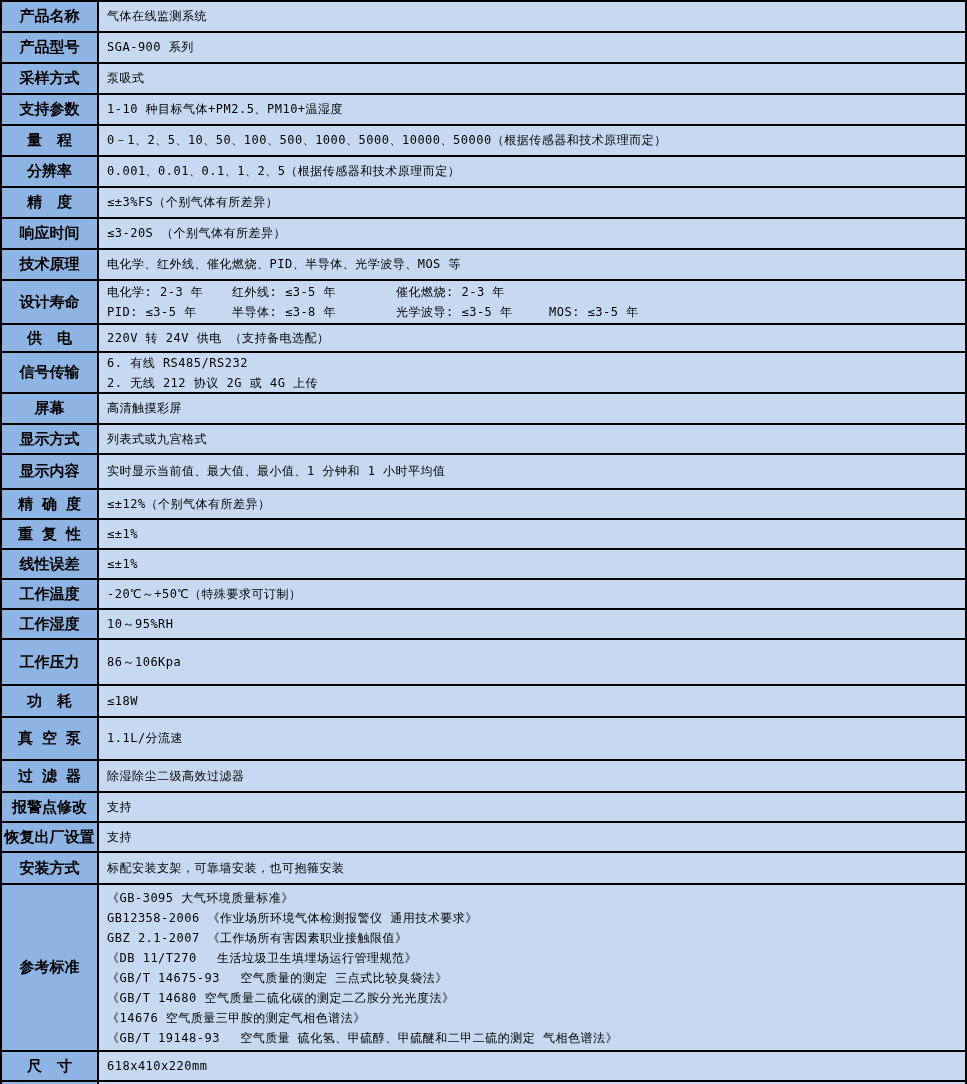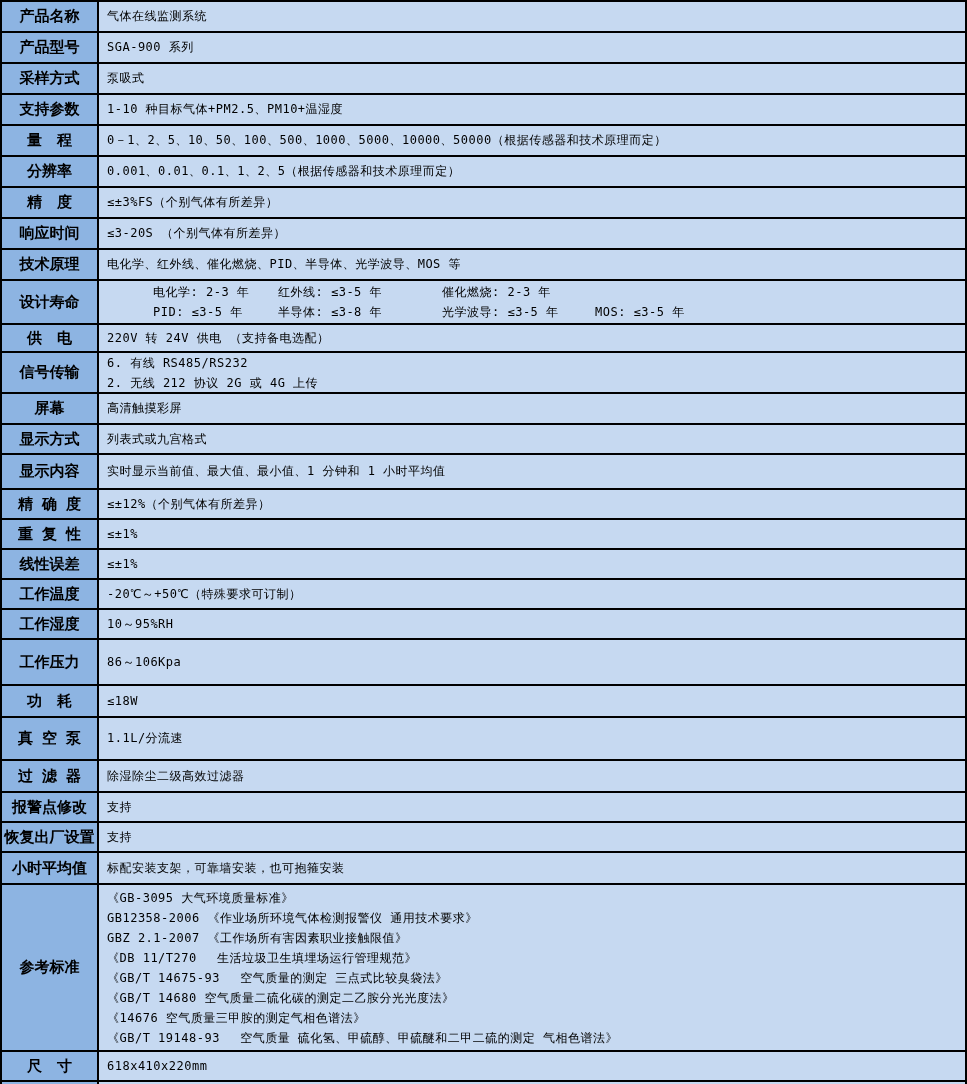--- a/index.html
+++ b/index.html
@@ -28,21 +28,21 @@
     font-weight:bold;font-size:15px;text-align:center;
     white-space:pre-wrap;line-height:15px;padding:0 2px;
   }
   .val{
     flex:1;background:var(--value-bg);
     display:flex;align-items:center;
     padding:0 8px;font-size:12px;letter-spacing:0.5px;
   }
   .val.multi{flex-direction:column;align-items:stretch;justify-content:center;}
   .line{line-height:20px;white-space:pre;}
-  .cols{display:flex;line-height:20px;margin-left:46px;}
+  .cols{display:flex;line-height:20px;}
   .c1{width:125px;flex:0 0 125px;}
   .c2{width:164px;flex:0 0 164px;}
   .c3{width:153px;flex:0 0 153px;}
   .c4{flex:1;}
 </style>
 </head>
 <body>
 
 <div class="spec-table">
 
@@ -185,21 +185,21 @@
     <div class="lbl">报警点修改</div>
     <div class="val">支持</div>
   </div>
 
   <div class="row" style="height:30px">
     <div class="lbl">恢复出厂设置</div>
     <div class="val">支持</div>
   </div>
 
   <div class="row" style="height:32px">
-    <div class="lbl">小时平均值</div>
+    <div class="lbl">安装方式</div>
     <div class="val">标配安装支架，可靠墙安装，也可抱箍安装</div>
   </div>
 
   <div class="row" style="height:167px">
     <div class="lbl">参考标准</div>
     <div class="val multi">
       <div class="line">《GB-3095 大气环境质量标准》</div>
       <div class="line">GB12358-2006 《作业场所环境气体检测报警仪 通用技术要求》</div>
       <div class="line">GBZ 2.1-2007 《工作场所有害因素职业接触限值》</div>
       <div class="line">《DB 11/T270　 生活垃圾卫生填埋场运行管理规范》</div>

